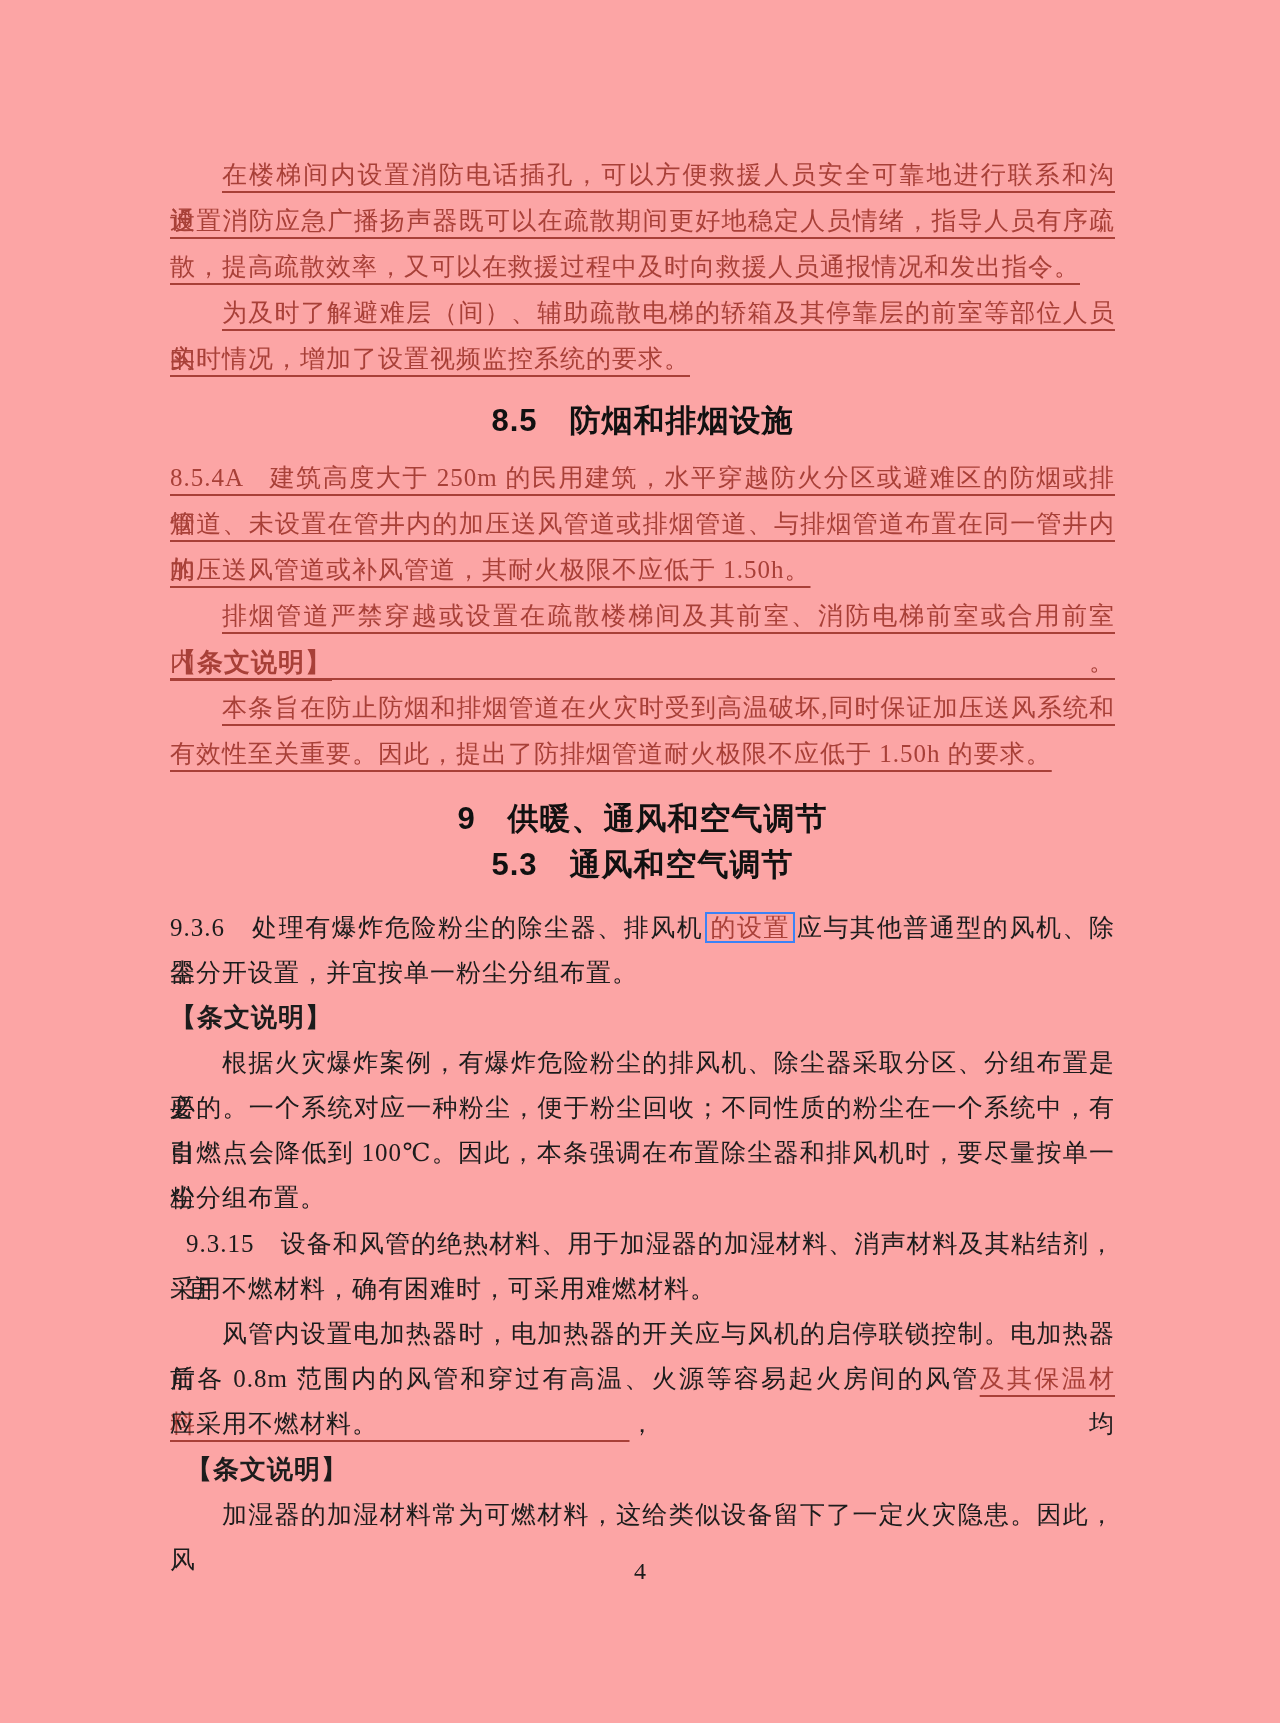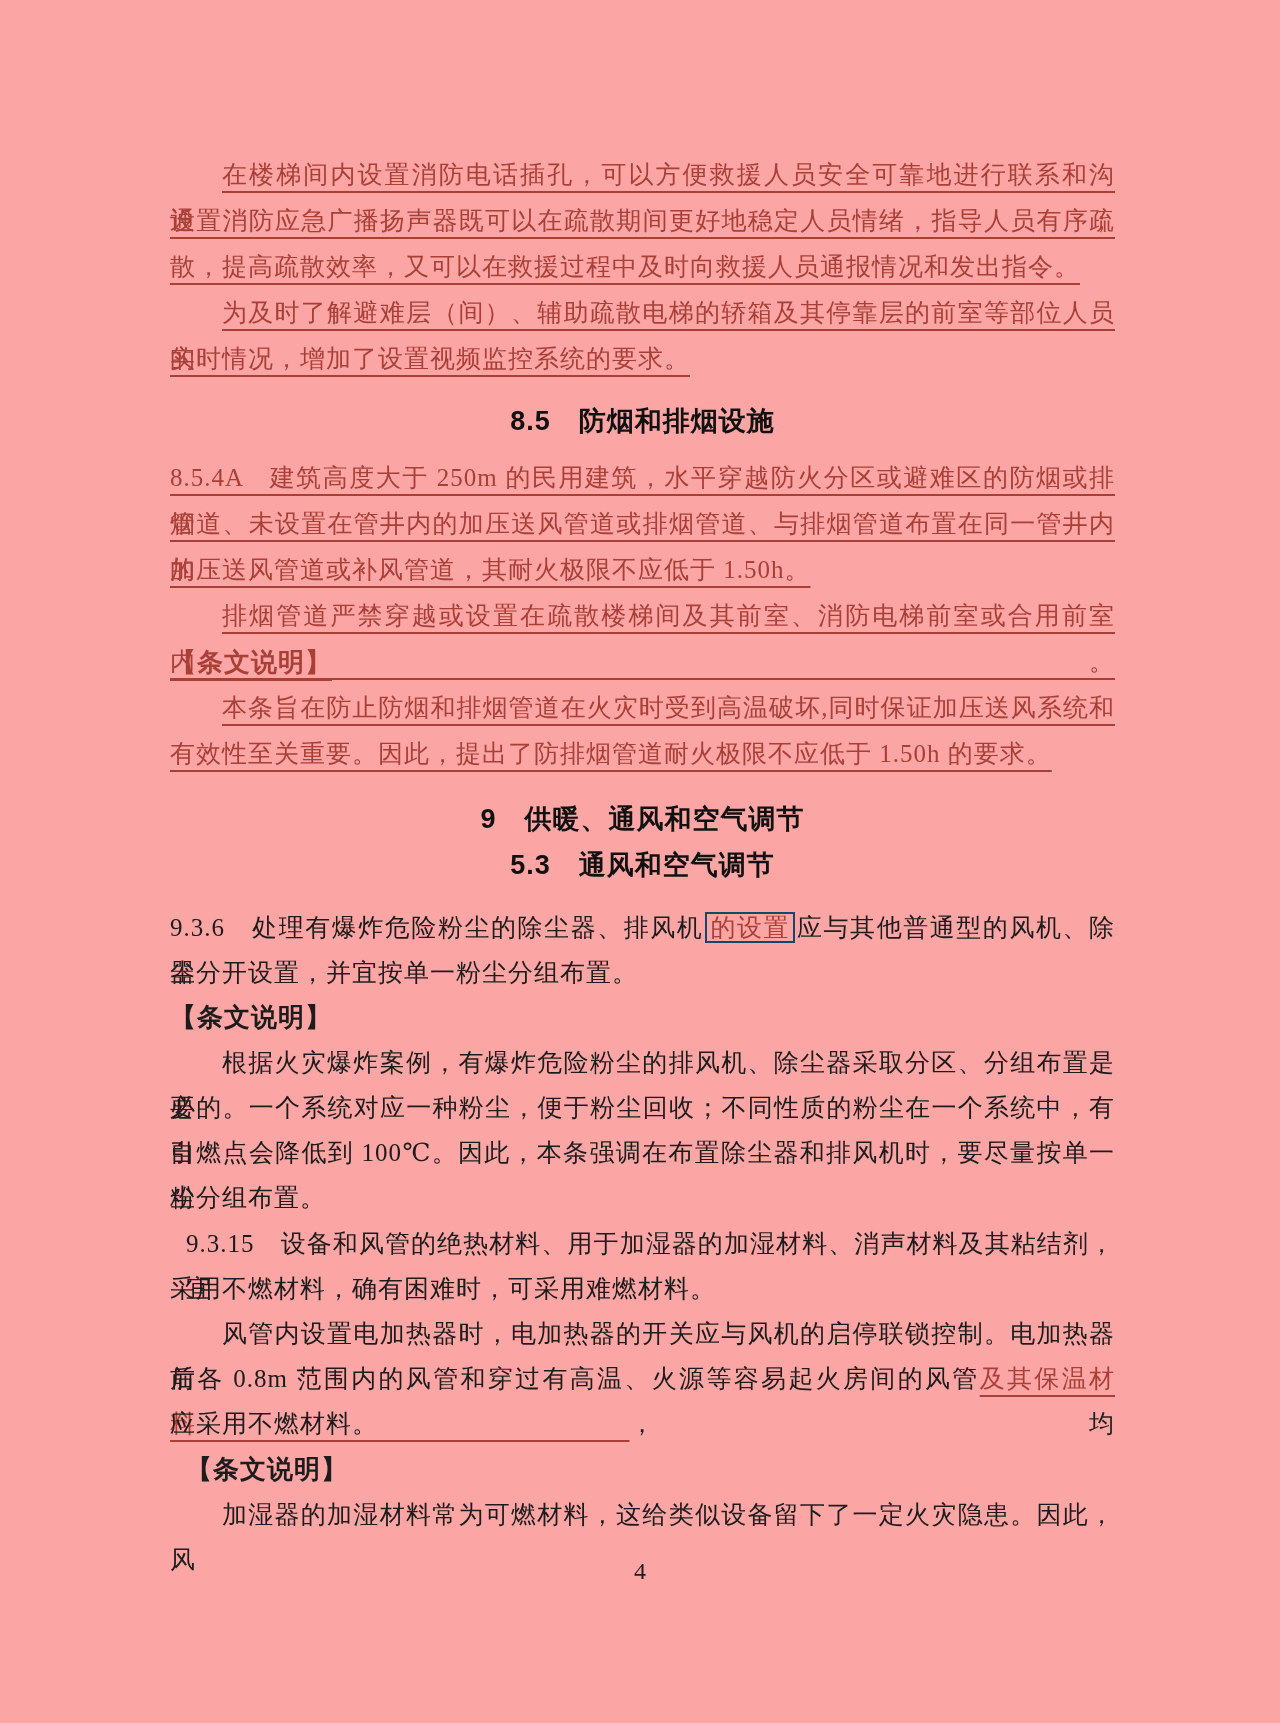--- a/index.html
+++ b/index.html
@@ -7,31 +7,31 @@
        font-family:"Liberation Serif","DejaVu Serif",serif;}
   .page{width:1280px;height:1723px;background:#fca5a5;overflow:hidden;box-sizing:border-box;}
   .content{margin-left:170px;width:945px;padding-top:152px;}
   .line{height:46px;line-height:46px;font-size:25px;color:#1c1c1c;
         text-align:left;letter-spacing:1px;}
   .b45{height:45px;line-height:45px;}
   .ind{text-indent:52px;}
   .fill{text-align:justify;text-align-last:justify;}
   .hd{height:46px;line-height:46px;text-align:center;text-align-last:center;
       font-family:"Liberation Sans","DejaVu Sans",sans-serif;
-      font-weight:bold;font-size:27px;color:#111;letter-spacing:1px;text-indent:0;}
+      font-weight:bold;font-size:31px;color:#111;letter-spacing:1px;text-indent:0;}
   .lbl{font-family:"Liberation Sans","DejaVu Sans",sans-serif;
        font-weight:bold;font-size:26px;}
   .mt16{margin-top:16px;}
   .mt19{margin-top:19px;}
   .mt11{margin-top:11px;}
   .mt17{margin-top:17px;}
   .mt1{margin-top:1px;margin-left:16px;}
   .red{color:#a84038;}
   .ul{text-decoration:underline;text-decoration-thickness:1.5px;text-underline-offset:8px;}
-  .box{border:2px solid #0c4a6e;padding:0 3px;margin:12px 2px;}
+  .box{border:2px solid #3b82f6;padding:0 3px;margin:12px 2px;}
   .pagenum{margin-top:14px;height:40px;line-height:40px;text-align:center;
            font-size:24px;color:#1c1c1c;
            font-family:"Liberation Serif","DejaVu Serif",serif;}
 </style>
 </head>
 <body>
 
 <div class="page">
   <div class="content">
       <div class="line ind fill"><span class="red ul">在楼梯间内设置消防电话插孔，可以方便救援人员安全可靠地进行联系和沟通；</span></div>

